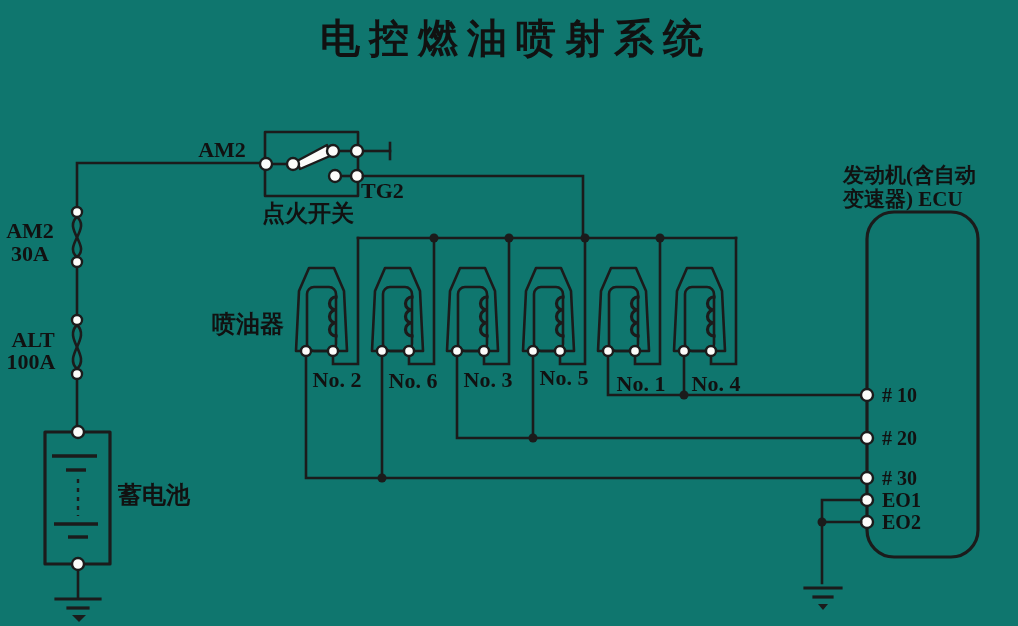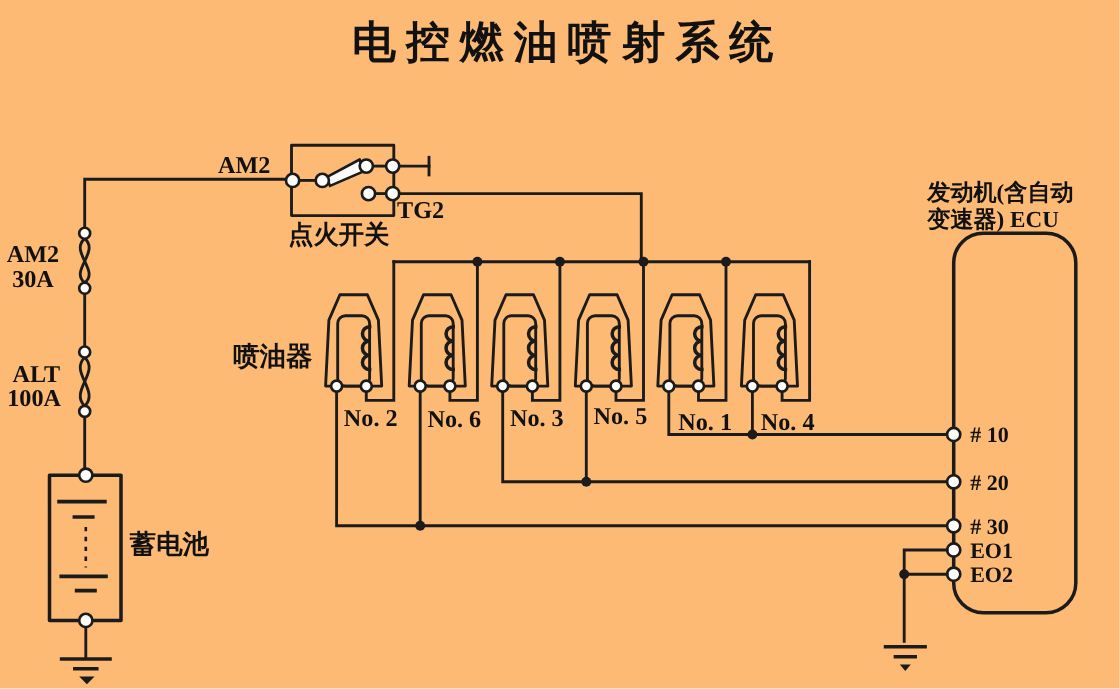--- a/index.html
+++ b/index.html
@@ -1,16 +1,16 @@
 <!DOCTYPE html>
 <html><head>
 <meta charset="utf-8">
 <style>
   html,body{margin:0;padding:0;background:#ffffff;}
-  #stage{position:relative;width:1018px;height:626px;background:#fdba74;overflow:hidden;
+  #stage{position:relative;width:1018px;height:626px;background:#0f766e;overflow:hidden;
          font-family:"Liberation Serif","DejaVu Serif",serif;}
   svg{position:absolute;left:0;top:0;}
   .wire{stroke:#1b1b1b;stroke-width:2.6;fill:none;stroke-linecap:square;}
   .wire-thick{stroke:#1b1b1b;stroke-width:3.2;fill:none;stroke-linecap:square;}
   .outline{stroke:#1b1b1b;stroke-width:2.6;fill:none;stroke-linejoin:round;}
   .outline-thick{stroke:#1b1b1b;stroke-width:3.2;fill:none;stroke-linejoin:round;}
   .term{fill:#fcfcfa;stroke:#1b1b1b;stroke-width:2.4;}
   .dot{fill:#1b1b1b;stroke:none;}
   .plate{stroke:#1b1b1b;stroke-width:3.4;fill:none;stroke-linecap:butt;}
   .dash{stroke:#1b1b1b;stroke-width:2.4;fill:none;stroke-dasharray:4 5;}

